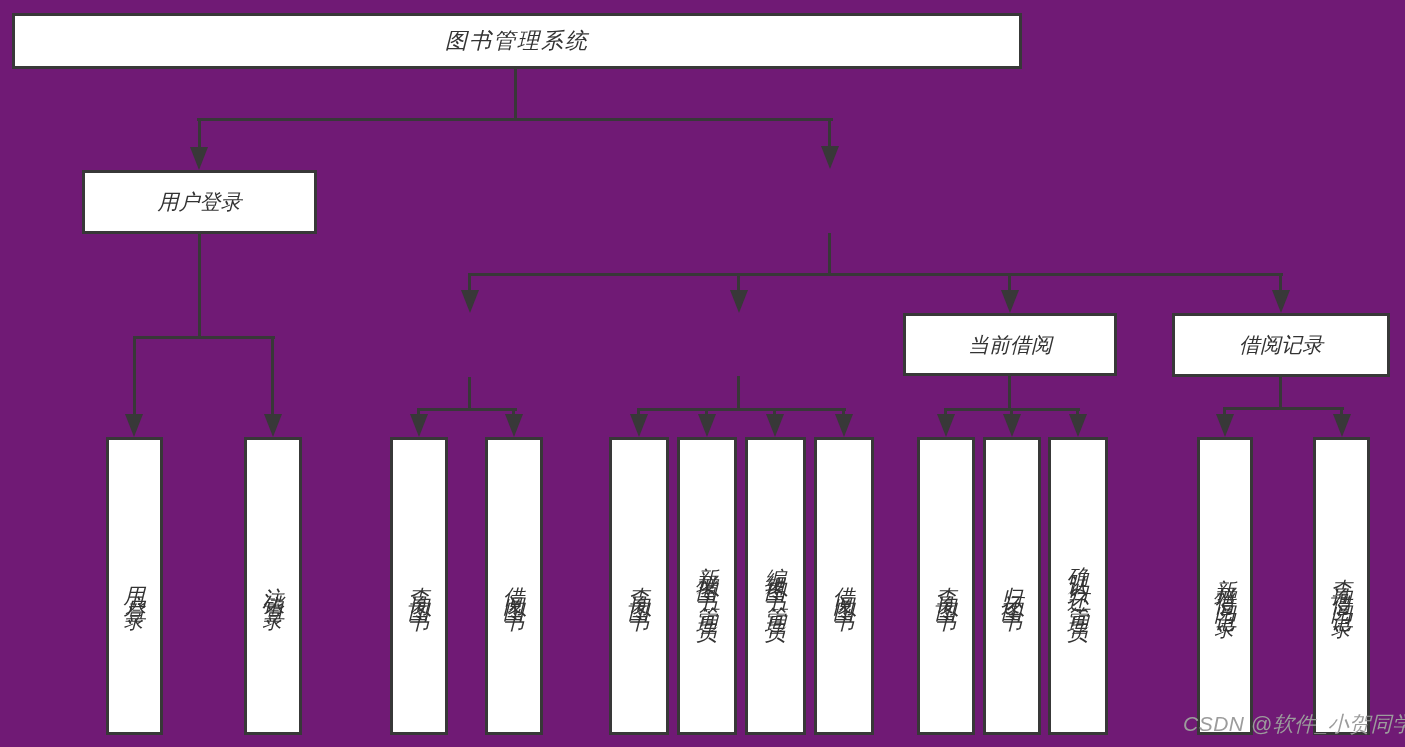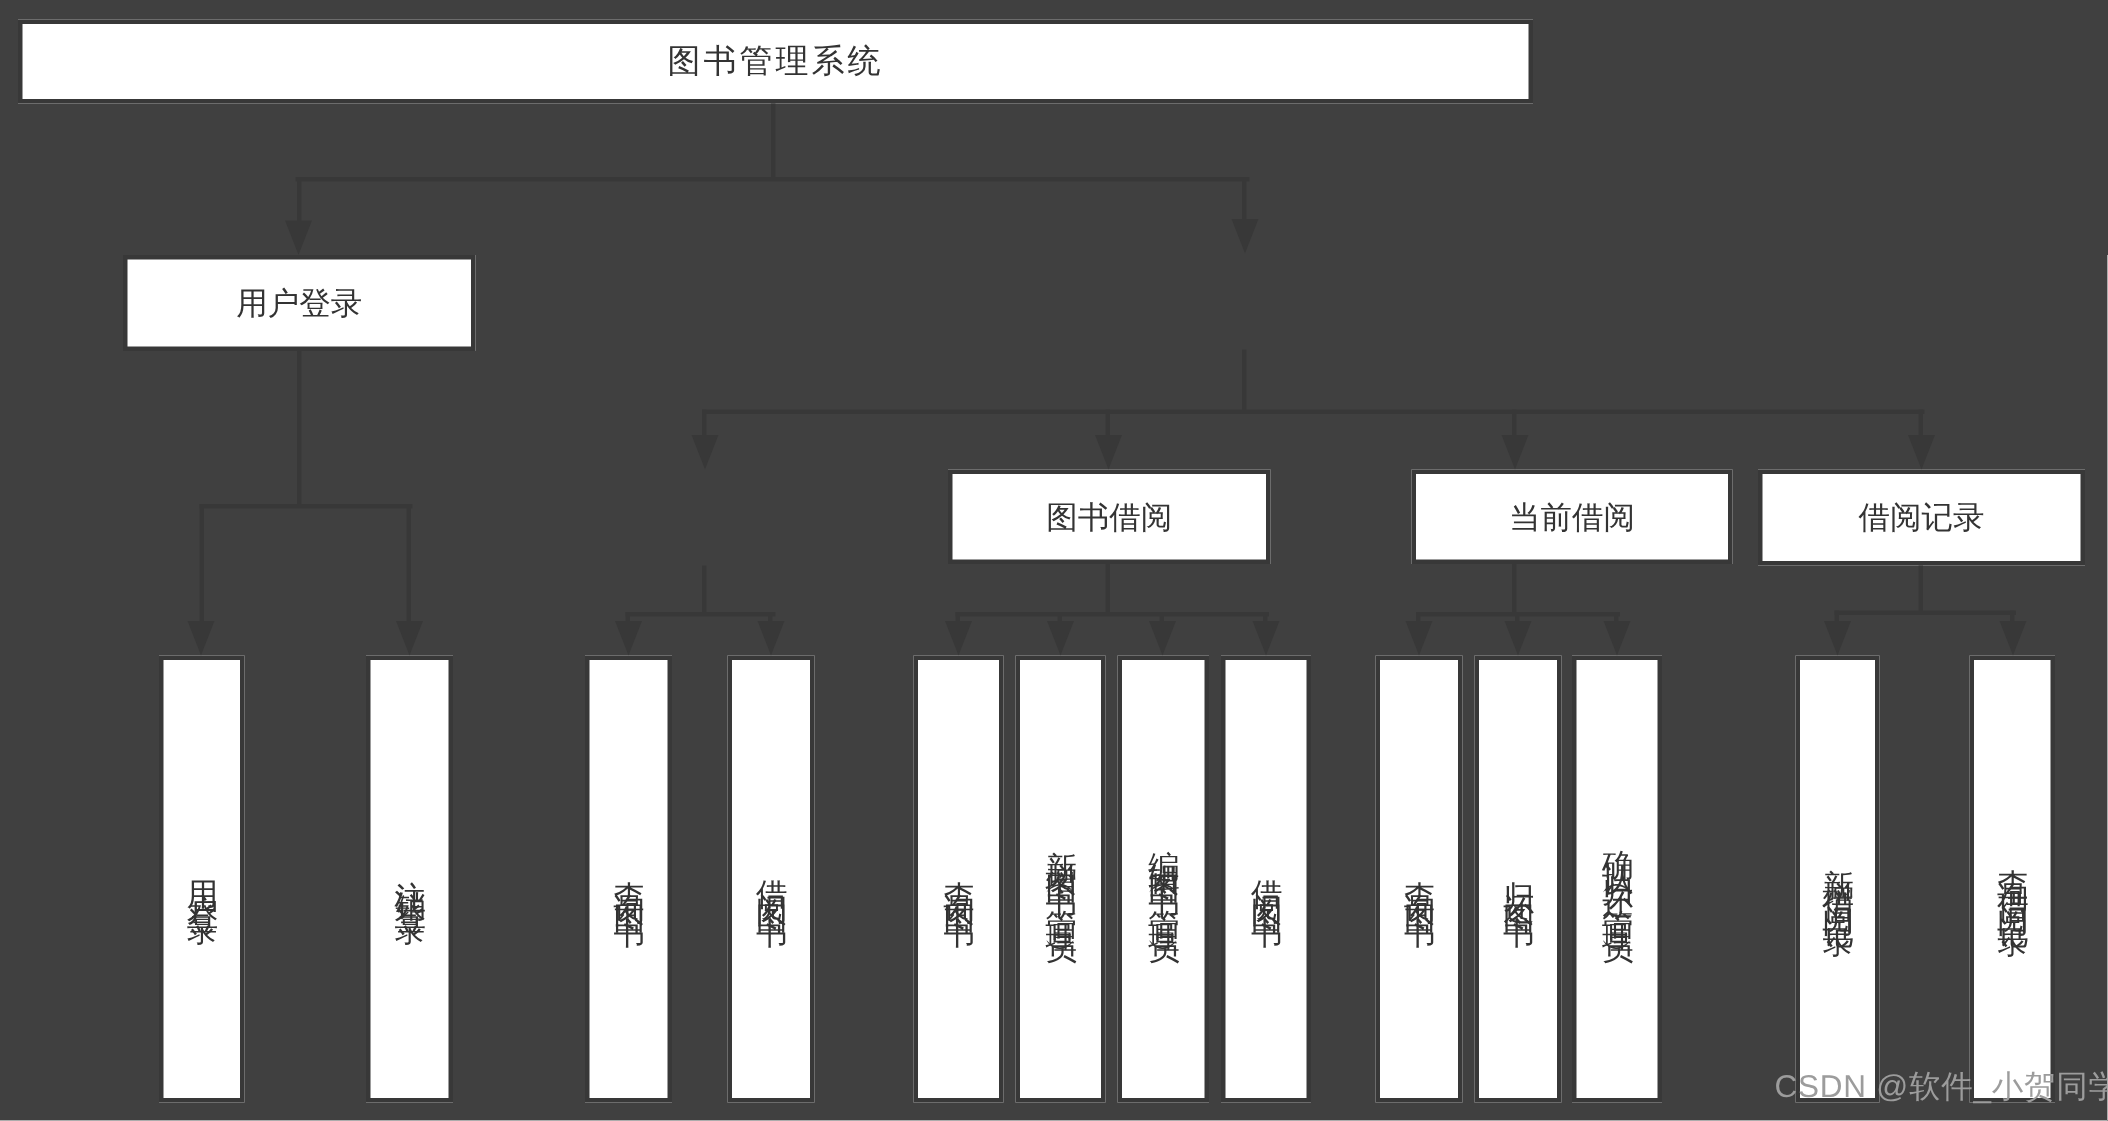--- a/index.html
+++ b/index.html
@@ -1,18 +1,18 @@
 <!DOCTYPE html>
 <html><head>
 <meta charset="utf-8">
 <style>
   html,body{margin:0;padding:0;background:#ffffff;}
   .canvas{
-    position:relative;width:1405px;height:747px;background:#404040;overflow:hidden;
-    font-family:"Liberation Sans","DejaVu Sans",sans-serif;color:#333333;
+    position:relative;width:1405px;height:747px;background:#701a75;overflow:hidden;
+    font-family:"Liberation Sans","DejaVu Sans",sans-serif;color:#333333;font-style:italic;
   }
   .node{
     position:absolute;box-sizing:border-box;border:3px solid #383838;background:#ffffff;
     display:flex;align-items:center;justify-content:center;
   }
   .node.h{font-size:21px;}
   .node.root{font-size:22px;letter-spacing:2px;}
   .node.v .vlbl{
     writing-mode:vertical-rl;text-orientation:mixed;
     font-size:21px;letter-spacing:8px;line-height:1.1;white-space:nowrap;
@@ -35,24 +35,21 @@
 <div class="canvas">
 
   <div class="node h root" style="left:12px;top:13px;width:1010px;height:56px">
     <span>图书管理系统</span>
   </div>
 
   <div class="node h" style="left:82px;top:170px;width:235px;height:64px">
     <span>用户登录</span>
   </div>
 
-  <div class="node h" style="left:632px;top:313px;width:215px;height:63px">
-    <span>图书借阅</span>
-  </div>
-  <div class="node h" style="left:941px;top:313px;width:214px;height:63px">
+  <div class="node h" style="left:903px;top:313px;width:214px;height:63px">
     <span>当前借阅</span>
   </div>
   <div class="node h" style="left:1172px;top:313px;width:218px;height:64px">
     <span>借阅记录</span>
   </div>
 
   <div class="node v" style="left:106px;top:437px;width:57px;height:298px">
     <span class="vlbl">用户登录</span>
   </div>
   <div class="node v" style="left:244px;top:437px;width:58px;height:298px">

